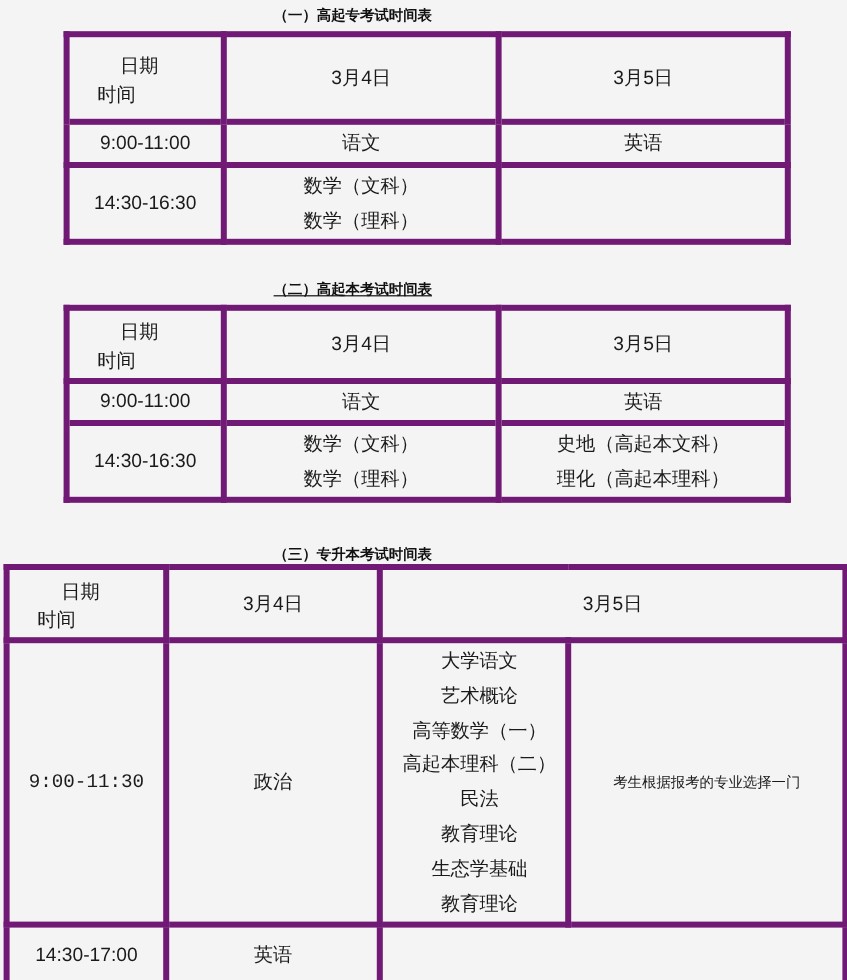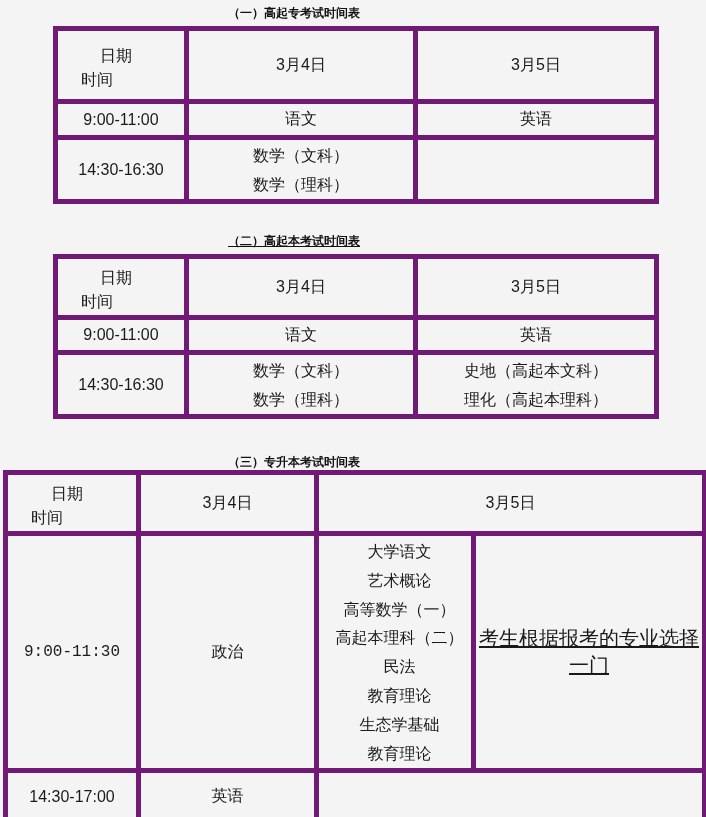--- a/index.html
+++ b/index.html
@@ -59,21 +59,21 @@
   }
   .two-line { line-height: 29px; }
   td.subjects-cell {
     vertical-align: top;
     text-align: left;
   }
   .subjects-list {
     padding: 2px 0 0 9px;
     line-height: 28.8px;
   }
-  .note-cell { font-size: 20px; text-decoration: underline; }
+  .note-cell { font-size: 12px; }
   .time-text { letter-spacing: 0px; }
 </style>
 </head>
 <body>
 
 <div id="canvas">
 
   <div class="tbl-title" style="top:3px;">（一）高起专考试时间表</div>
 
   <table id="table1" class="sched" style="left:53px; top:26px; width:601px;">

